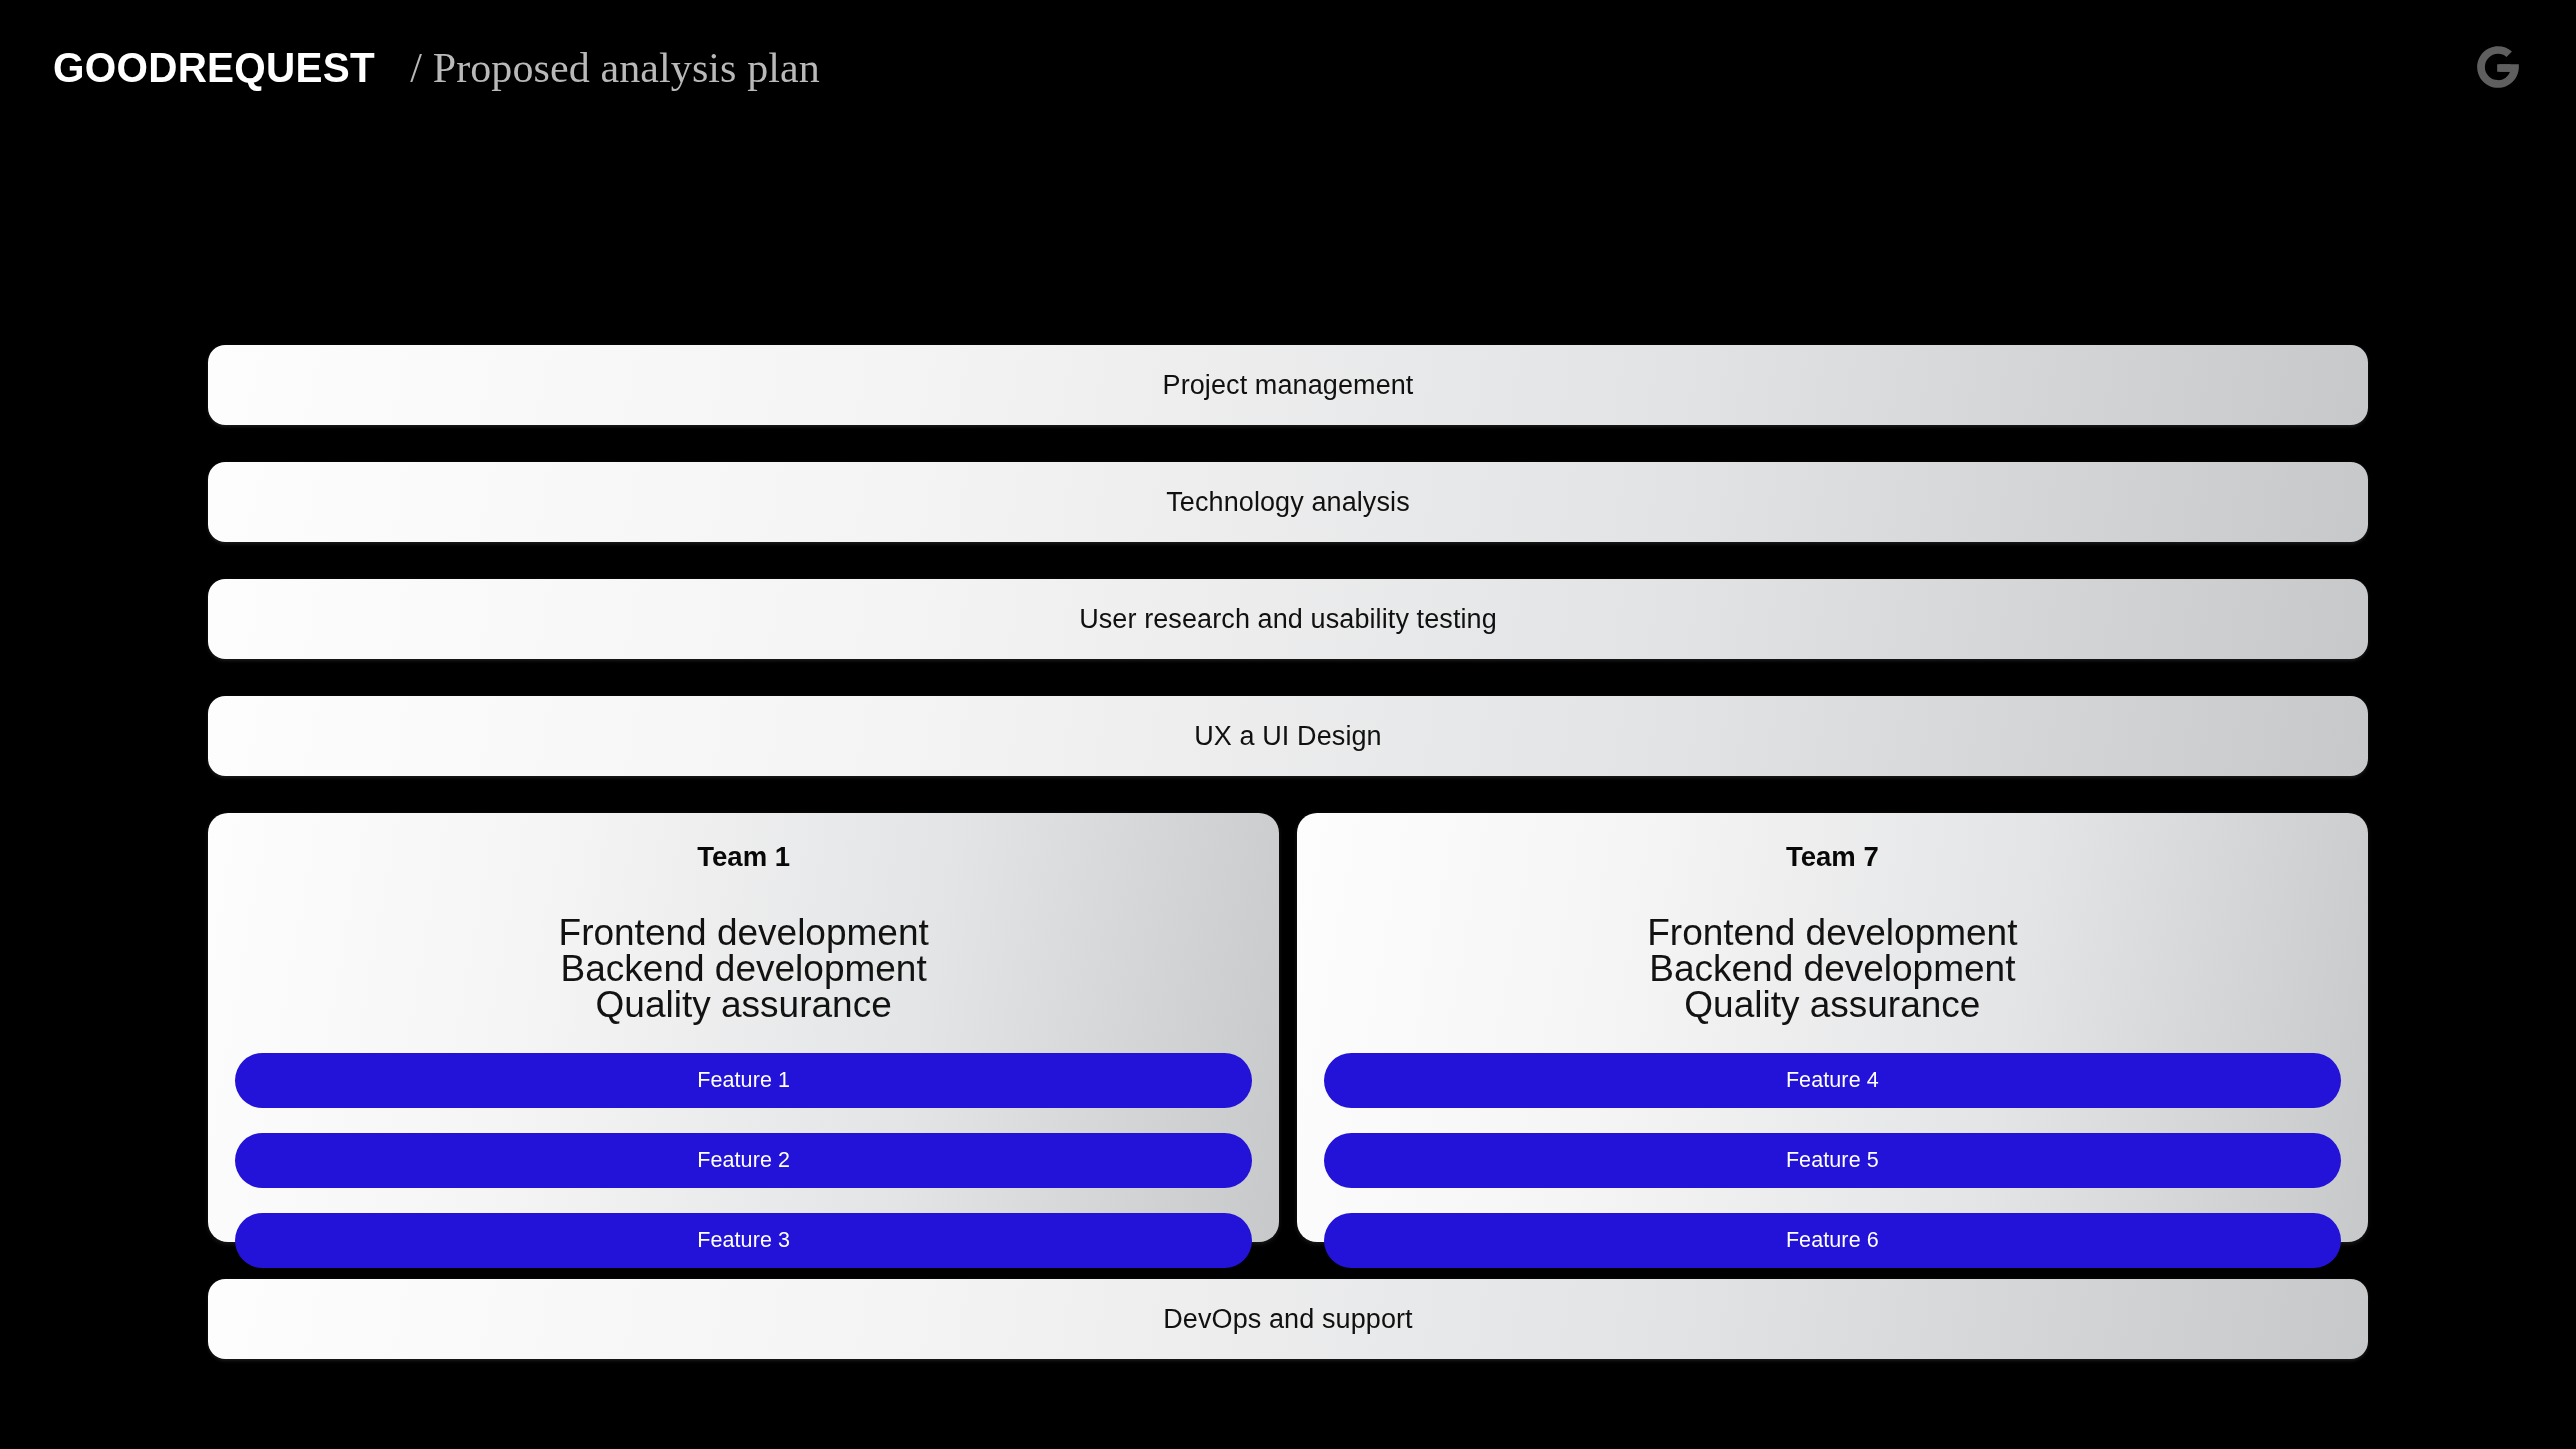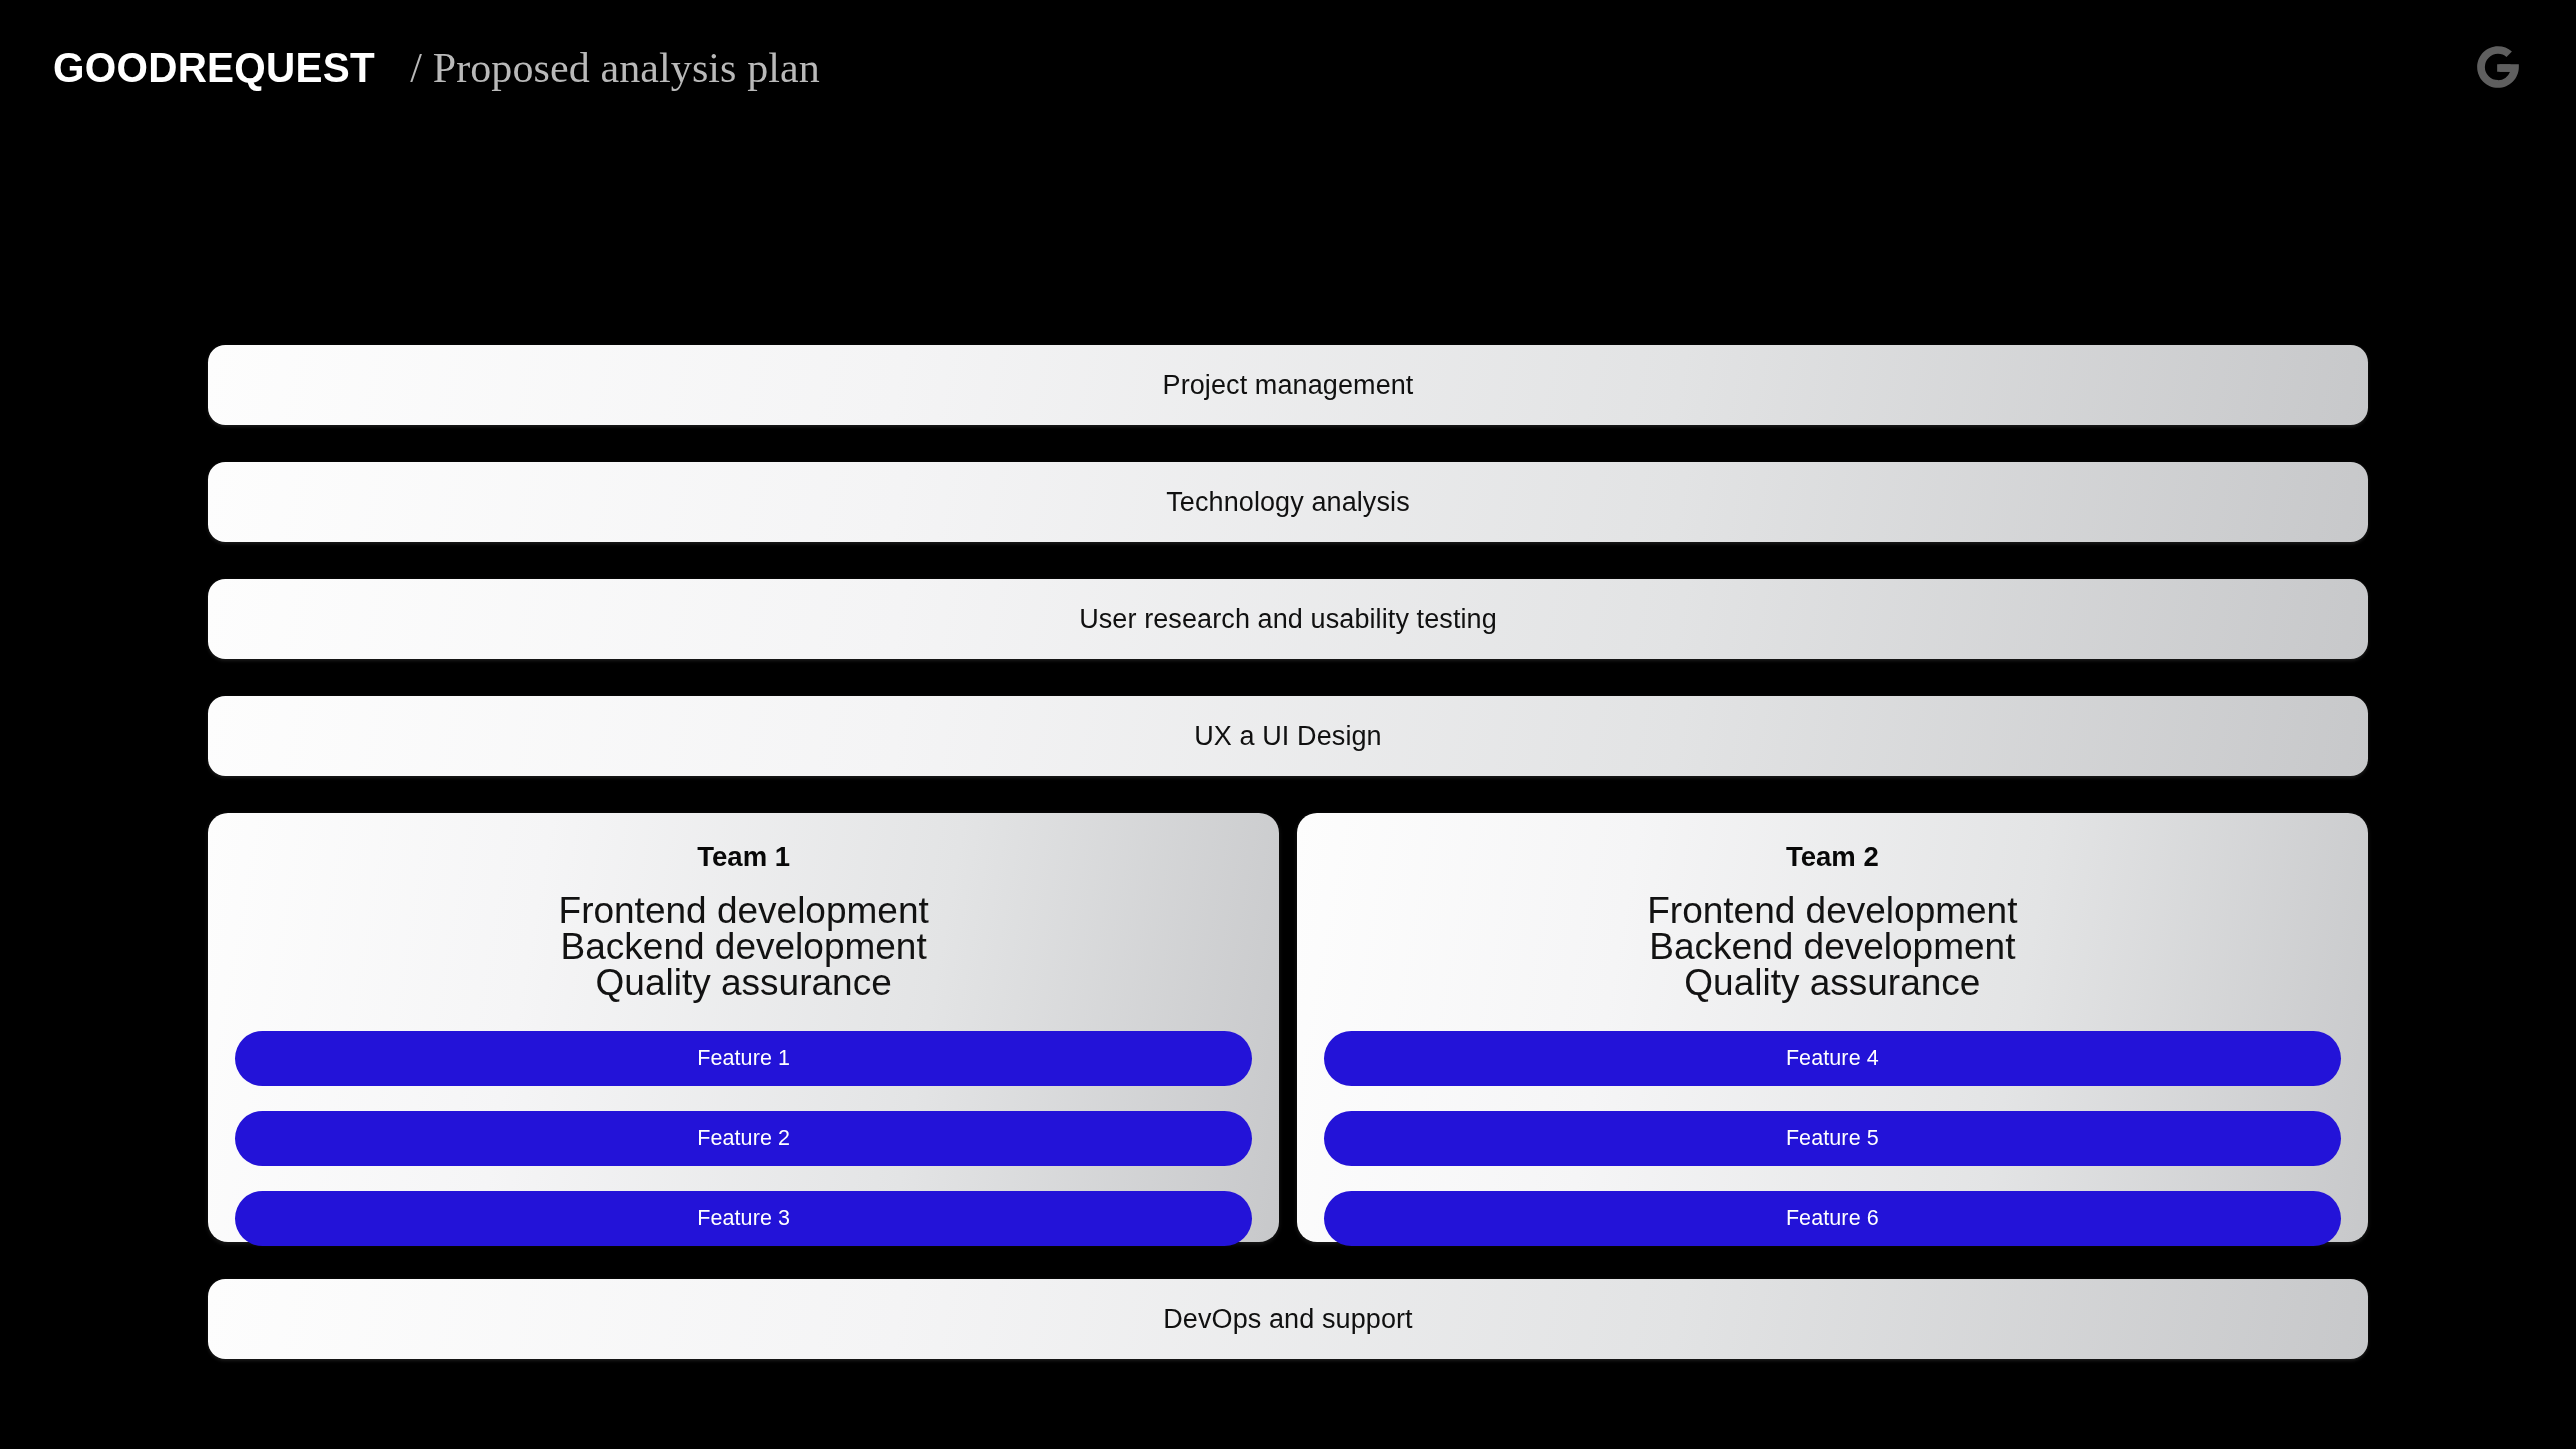--- a/index.html
+++ b/index.html
@@ -123,21 +123,21 @@
     display: flex;
     flex-direction: column;
     box-shadow: 0 1.3px 4px rgba(255,255,255,0.10);
   }
 
   .team-title {
     text-align: center;
     font-size: 27.5px;
     font-weight: 700;
     color: #080808;
-    margin-bottom: 20px;
+    margin-bottom: 42px;
   }
 
   .team-roles {
     text-align: center;
     margin-bottom: 29.5px;
   }
 
   .team-role {
     font-size: 37px;
     font-weight: 400;
@@ -227,21 +227,21 @@
           <div class="feature-pill">
             <span class="feature-label">Feature 2</span>
           </div>
           <div class="feature-pill">
             <span class="feature-label">Feature 3</span>
           </div>
         </div>
       </div>
 
       <div class="team-card">
-        <div class="team-title">Team 2</div>
+        <div class="team-title">Team 7</div>
 
         <div class="team-roles">
           <div class="team-role">Frontend development</div>
           <div class="team-role">Backend development</div>
           <div class="team-role">Quality assurance</div>
         </div>
 
         <div class="feature-list">
           <div class="feature-pill">
             <span class="feature-label">Feature 4</span>

